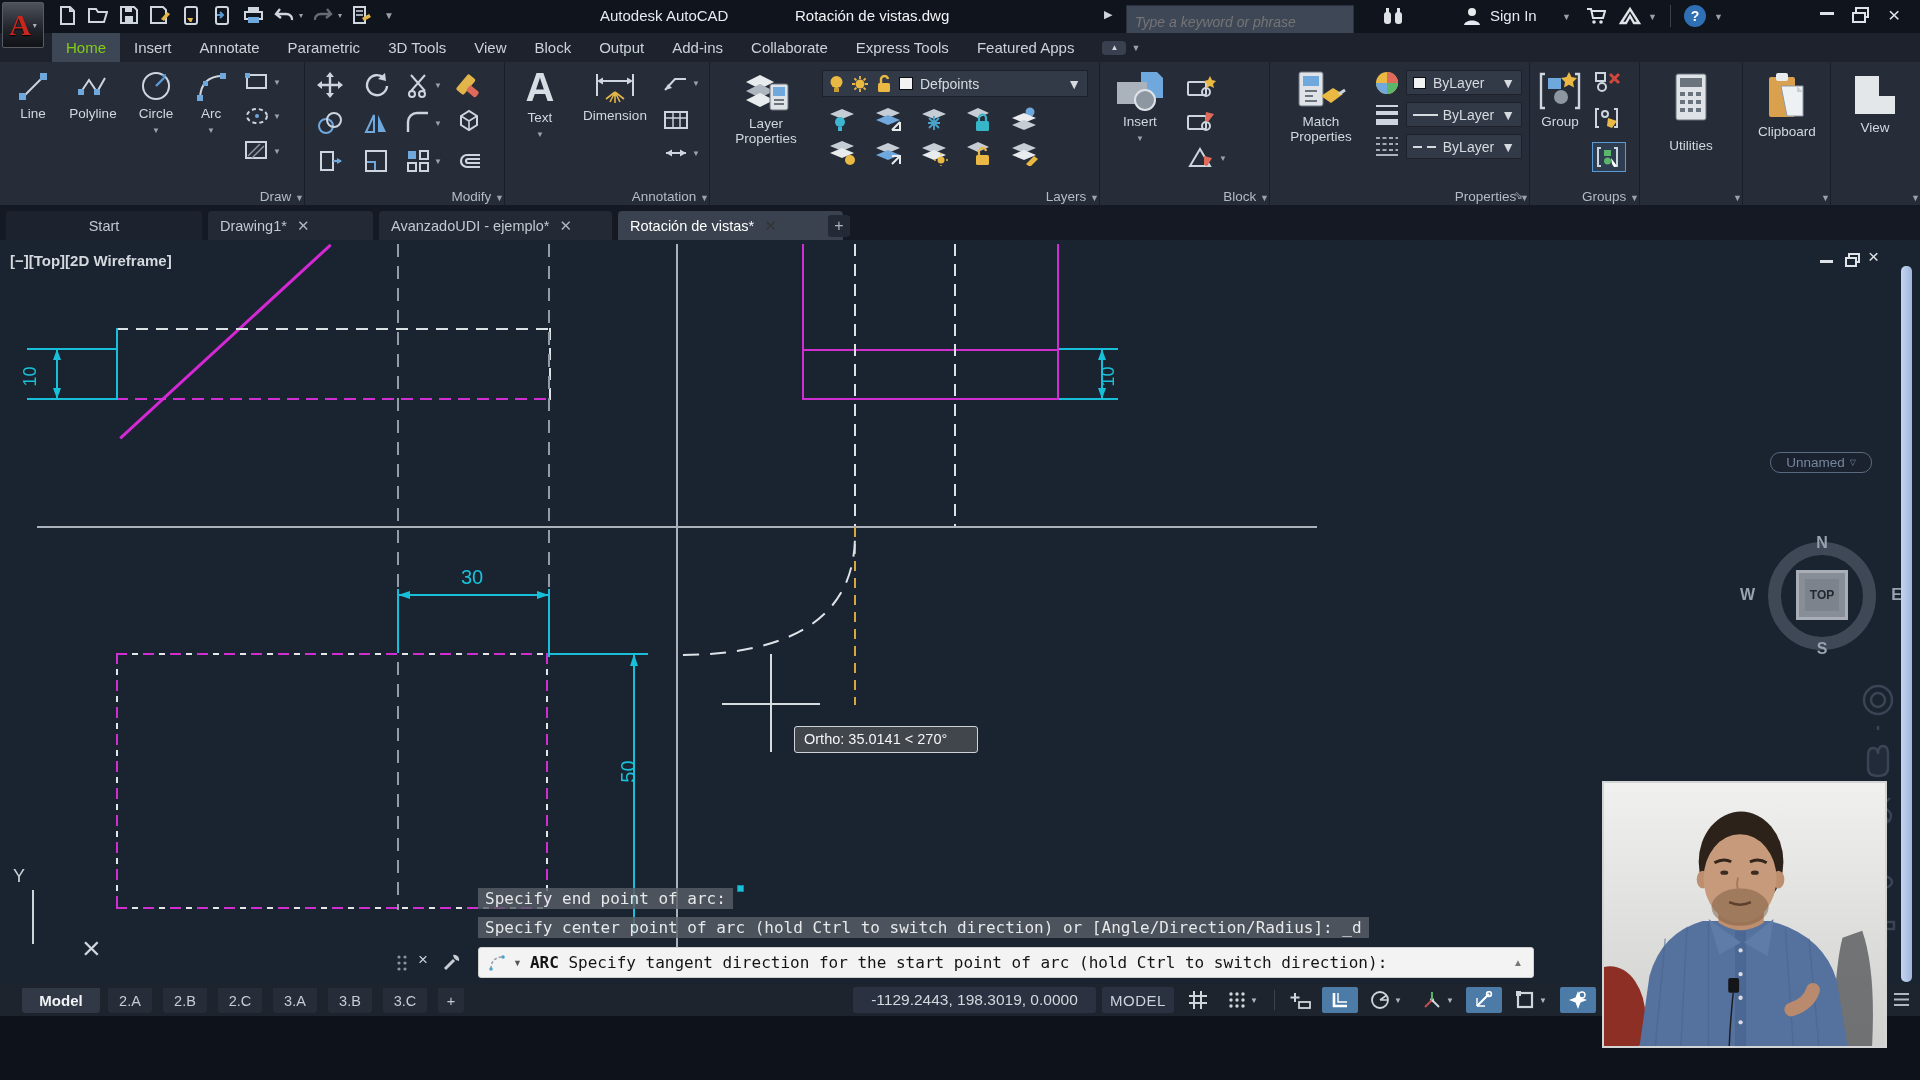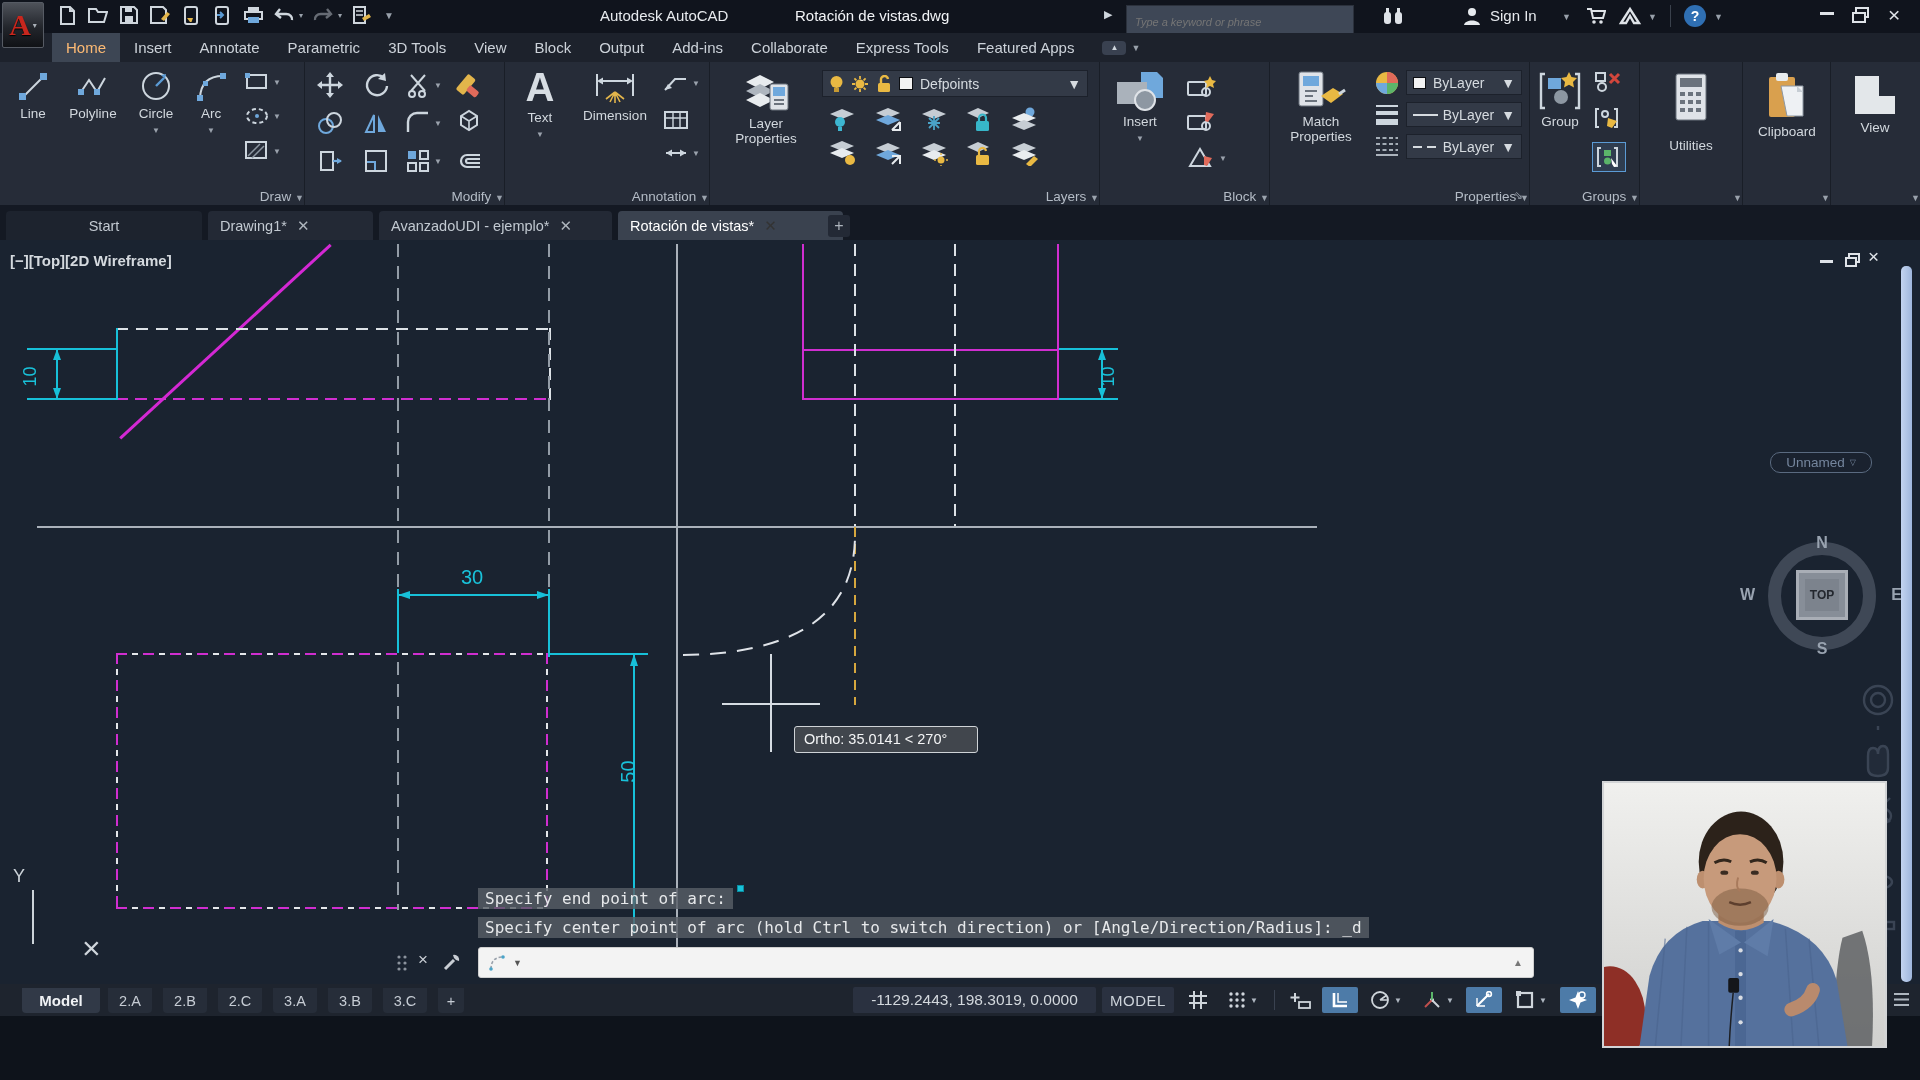--- a/index.html
+++ b/index.html
@@ -14,27 +14,27 @@
     background:linear-gradient(180deg,#4e525a 0%,#23262c 55%,#101216 100%);
     border:1px solid #565b64;border-radius:2px;display:flex;align-items:center;justify-content:center;}
   .appbtn .a{color:#c8271e;font-size:30px;font-weight:bold;font-family:"Liberation Serif",serif;
     text-shadow:0 1px 1px #000;line-height:1;}
   .appbtn .c{color:#aab0b8;font-size:8px;margin-left:2px;}
   .qat{position:absolute;left:56px;top:4px;display:flex;align-items:center;gap:9px;}
   .qat .ic{width:22px;height:22px;display:flex;align-items:center;justify-content:center;}
   .qat .dd{color:#98a0aa;font-size:8px;margin-left:-5px;}
   .tb-text{color:#e7eaee;font-size:15px;top:7px;white-space:nowrap;}
   .searchbox{position:absolute;left:1126px;top:5px;width:228px;height:34px;background:#3e4756;
-    border:1px solid #2b313c;color:#9aa4b1;font-size:11px;font-style:italic;padding:0 8px;outline:none;}
+    border:1px solid #2b313c;color:#9aa4b1;font-size:14px;font-style:italic;padding:0 8px;outline:none;}
   .winbtn{color:#dfe3e8;font-size:15px;}
   
   #ribbontabs{position:absolute;left:0;top:33px;width:1920px;height:29px;background:#1d222c;
     display:flex;align-items:stretch;padding-left:52px;}
   .rtab{display:flex;align-items:center;padding:0 14px;color:#ccd2d9;font-size:15px;cursor:default;}
-  .rtab.active{background:#3d4654;color:#fdba74;}
+  .rtab.active{background:#3d4654;color:#84cc16;}
   .ribbon-pill{display:flex;align-items:center;gap:5px;margin-left:14px;}
   
   #ribbon{position:absolute;left:0;top:62px;width:1920px;height:143px;background:#262c38;
     border-bottom:1px solid #12161e;}
   .panel{position:absolute;top:0;height:143px;border-right:1px solid #191e27;background:#262c38;}
   .plabel{position:absolute;bottom:1px;left:0;width:100%;text-align:right;font-size:13.5px;color:#b4bcc6;}
   .plabel .c{font-size:9px;color:#9aa2ac;}
   .bigbtn{position:absolute;display:flex;flex-direction:column;align-items:center;gap:2px;color:#d2d8de;
     font-size:13.5px;text-align:center;line-height:15px;}
   .mini{position:absolute;display:flex;align-items:center;gap:3px;}
@@ -843,20 +843,24 @@
   <div class="abs" style="left:478px;top:707px;width:1056px;height:31px;background:#f3f3f3;border:1px solid #cfcfcf;border-radius:3px;
        display:flex;align-items:center;padding:0 10px;gap:8px;">
     <span>
         <svg width="16" height="16">
           <path d="M2 14Q2 2 14 2" fill="none" stroke="#9aa2ac" stroke-width="1.6" stroke-dasharray="3 2"></path>
           <circle cx="2" cy="14" r="1.8" fill="#4aa3c8"></circle>
           <circle cx="14" cy="2" r="1.8" fill="#4aa3c8"></circle>
         </svg>
       </span>
     <span style="color:#555;font-size:9px;">▼</span>
+    <span class="mono" style="font-size:16px;color:#141414;white-space:nowrap;">
+      <b>ARC</b>
+      <span>Specify tangent direction for the start point of arc (hold Ctrl to switch direction):</span>
+    </span>
     <span style="margin-left:auto;color:#777;font-size:10px;">▲</span>
   </div>
 
   <div class="abs" style="left:1762px;top:296px;width:120px;height:120px;">
     <div class="abs" style="left:6px;top:6px;width:108px;height:108px;border-radius:50%;border:13px solid rgba(108,118,133,.45);"></div>
     <span class="abs" style="left:0;top:-2px;width:100%;text-align:center;color:#99a3b0;font-weight:bold;font-size:16px;">N</span>
     <span class="abs" style="left:0;bottom:-2px;width:100%;text-align:center;color:#99a3b0;font-weight:bold;font-size:16px;">S</span>
     <span class="abs" style="left:-22px;top:50px;color:#99a3b0;font-weight:bold;font-size:16px;">W</span>
     <span class="abs" style="right:-20px;top:50px;color:#99a3b0;font-weight:bold;font-size:16px;">E</span>
     <div class="abs" style="left:34px;top:34px;width:52px;height:50px;background:#7c838d;border:3px solid #a9aeb6;box-shadow:inset 0 0 0 6px #878e98;

